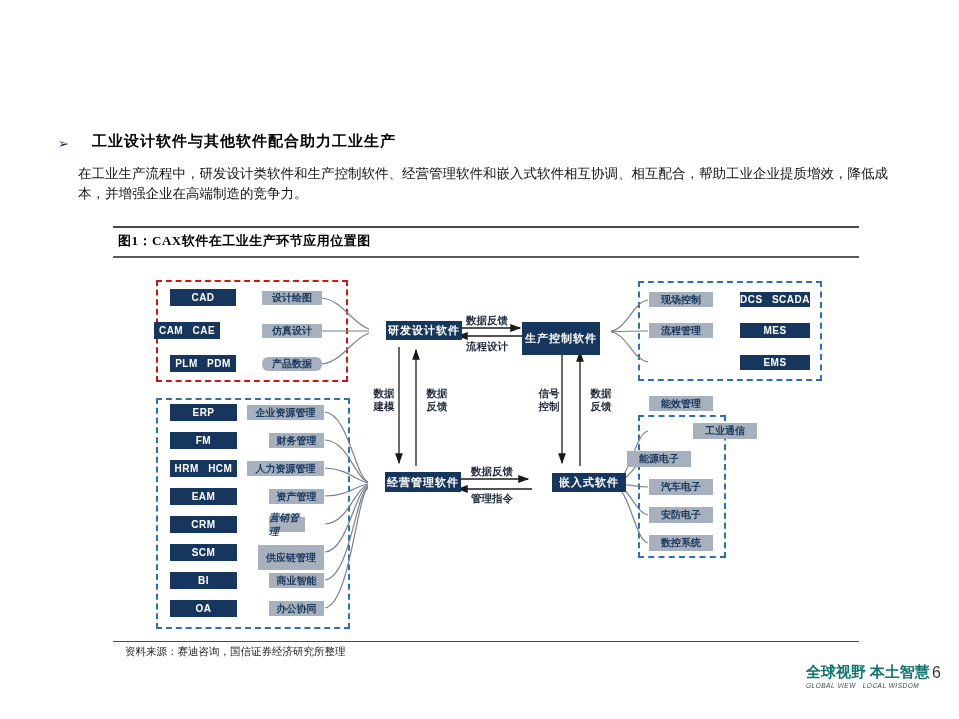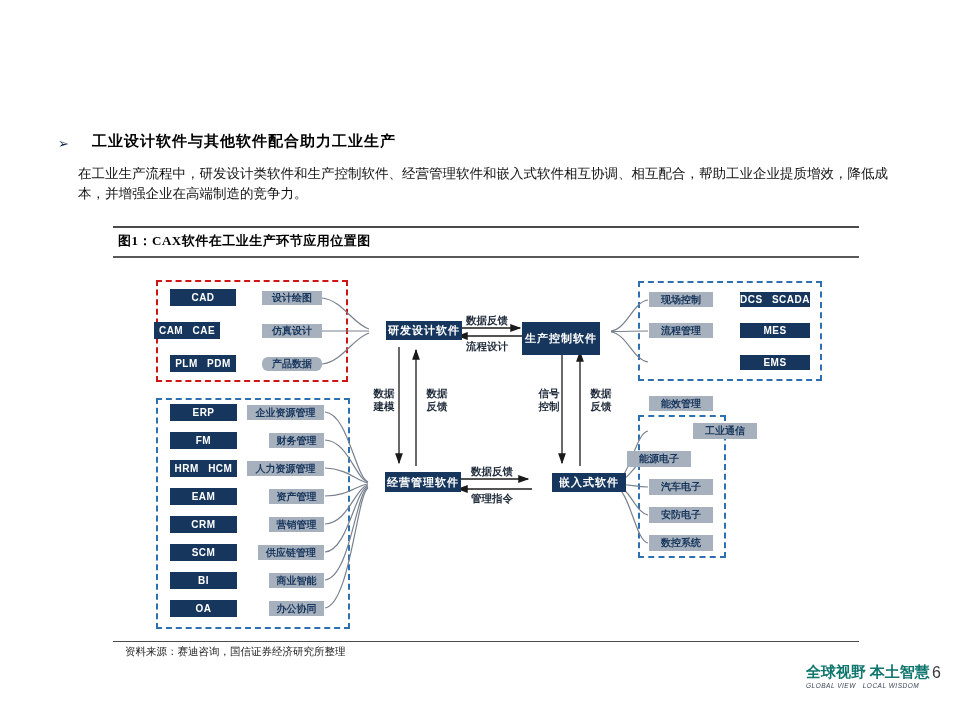--- a/index.html
+++ b/index.html
@@ -143,22 +143,22 @@
 <div class="navy-box" style="left:170px;top:460px;width:67px;height:17px;">HRM HCM</div>
 <div class="navy-box" style="left:170px;top:488px;width:67px;height:17px;">EAM</div>
 <div class="navy-box" style="left:170px;top:516px;width:67px;height:17px;">CRM</div>
 <div class="navy-box" style="left:170px;top:544px;width:67px;height:17px;">SCM</div>
 <div class="navy-box" style="left:170px;top:572px;width:67px;height:17px;">BI</div>
 <div class="navy-box" style="left:170px;top:600px;width:67px;height:17px;">OA</div>
 <div class="gray-box" style="left:247px;top:405px;width:77px;height:15px;">企业资源管理</div>
 <div class="gray-box" style="left:269px;top:433px;width:55px;height:15px;">财务管理</div>
 <div class="gray-box" style="left:247px;top:461px;width:77px;height:15px;">人力资源管理</div>
 <div class="gray-box" style="left:269px;top:489px;width:55px;height:15px;">资产管理</div>
-<div class="gray-box" style="left:269px;top:517px;width:55px;height:15px;">营销管理</div>
-<div class="gray-box" style="left:258px;top:545px;width:66px;height:15px;">供应链管理</div>
+<div class="gray-box" style="left:269px;top:517px;width:36px;height:15px;font-style:italic;">营销管理</div>
+<div class="gray-box" style="left:258px;top:545px;width:66px;height:25px;">供应链管理</div>
 <div class="gray-box" style="left:269px;top:573px;width:55px;height:15px;">商业智能</div>
 <div class="gray-box" style="left:269px;top:601px;width:55px;height:15px;">办公协同</div>
 
 <div class="gray-box" style="left:649px;top:423px;width:64px;height:16px;margin-left:44px;">工业通信</div>
 <div class="gray-box" style="left:627px;top:451px;width:64px;height:16px;">能源电子</div>
 <div class="gray-box" style="left:649px;top:479px;width:64px;height:16px;">汽车电子</div>
 <div class="gray-box" style="left:649px;top:507px;width:64px;height:16px;">安防电子</div>
 <div class="gray-box" style="left:649px;top:535px;width:64px;height:16px;">数控系统</div>
 
 <div class="node" style="left:372px;top:321px;width:76px;height:19px;">研发设计软件</div>

